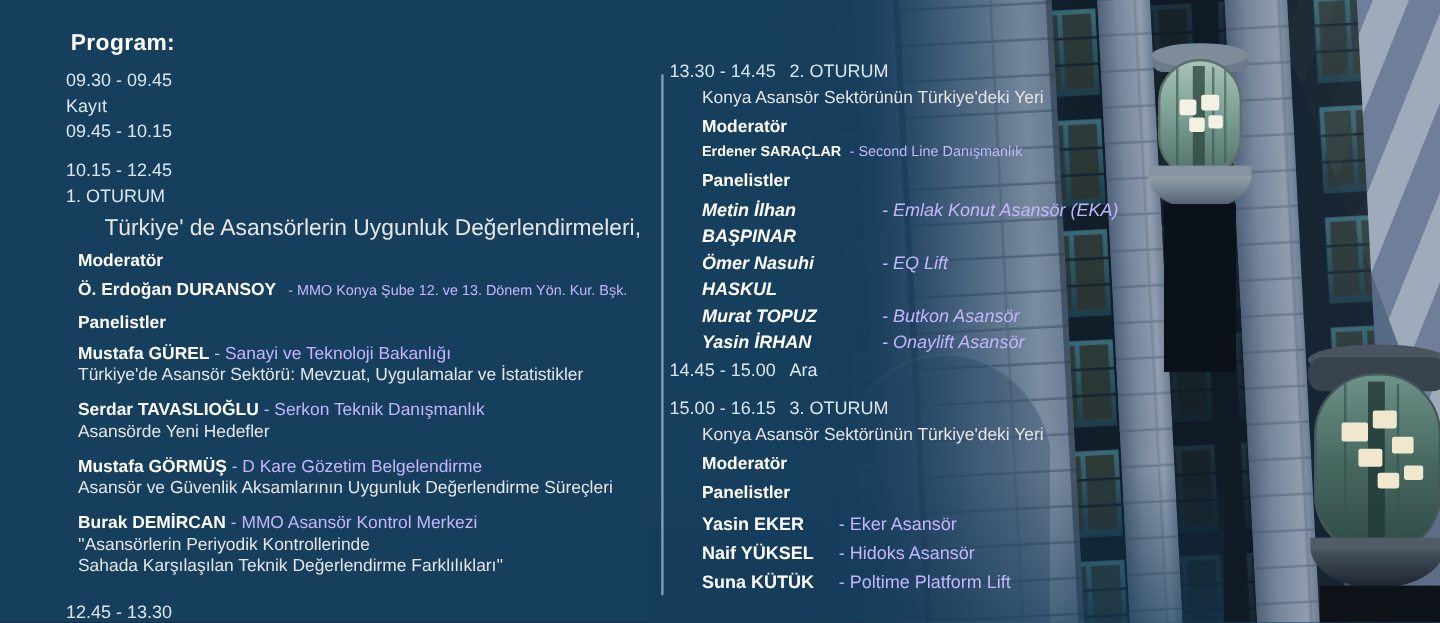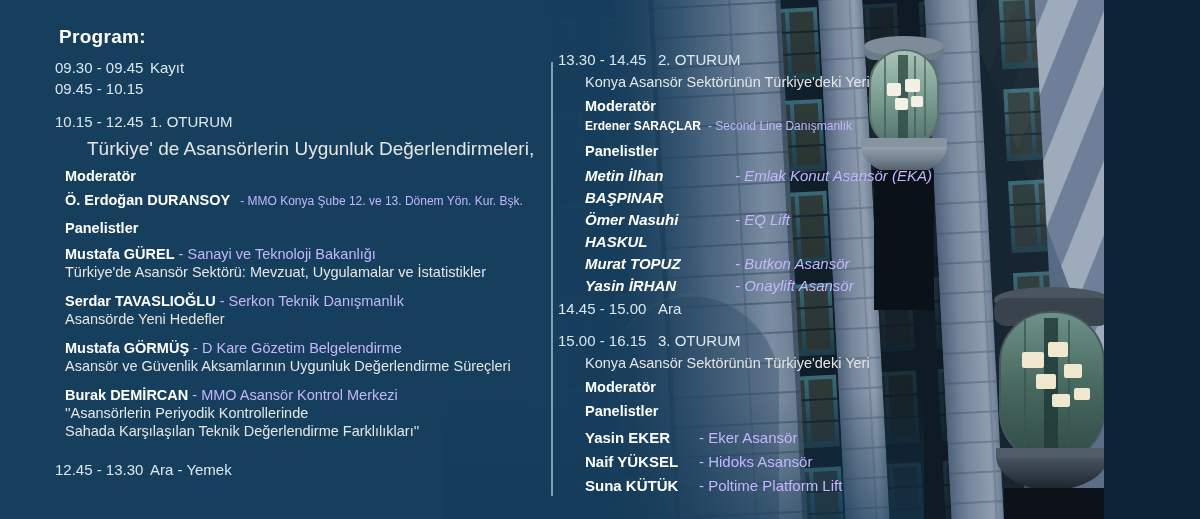--- a/index.html
+++ b/index.html
@@ -1,18 +1,18 @@
 <!DOCTYPE html>
 <html><head>
 <meta charset="utf-8">
 <style>
   html,body{margin:0;padding:0;background:#0d2438;}
   .poster{
     position:relative;
-    width:1104px;height:519px;
+    width:1200px;height:519px;
     background:#163e5d;
     overflow:hidden;
     font-family:"Liberation Sans", sans-serif;
     -webkit-font-smoothing:antialiased;
   }
   
   .building{position:absolute;top:0;right:0;width:660px;height:519px;z-index:1;}
   
   .divider{position:absolute;left:551px;top:62px;width:2px;height:434px;background:#8cb0ca;opacity:.85;z-index:4;}
   
@@ -21,21 +21,21 @@
   .col-right{left:558px;top:50px;width:490px;}
   
   .t-time{color:#d9e5ef;}
   .t-lbl{color:#dce8f1;}
   .bh{color:#ffffff;font-weight:bold;}
   .nm{color:#ffffff;font-weight:bold;}
   .org{color:#c4b5fd;}
   .desc{color:#e5e5e5;}
   
   .prog-title{font-size:19px;font-weight:bold;color:#ffffff;margin:0 0 9px 4px;letter-spacing:.3px;}
-  .lrow{display:flex;font-size:15px;line-height:21px;}
+  .lrow{display:flex;font-size:15px;line-height:21px;flex-direction:column;}
   .lrow .t-time{min-width:95px;}
   .sess-head{margin-top:12px;}
   .ind{margin-left:10px;}
   .descblk{margin-top:8px;font-size:19px;line-height:18px;margin-left:32px;}
   .subh{margin-top:9px;font-size:14.5px;line-height:18px;}
   .modline{margin-top:6px;font-size:14.5px;line-height:18px;}
   .modline .small{font-size:12px;}
   .pgrp{margin-top:8px;font-size:14.5px;line-height:18px;}
   .pgrp.gap{margin-top:11px;}
   .break-row{margin-top:19px;}

